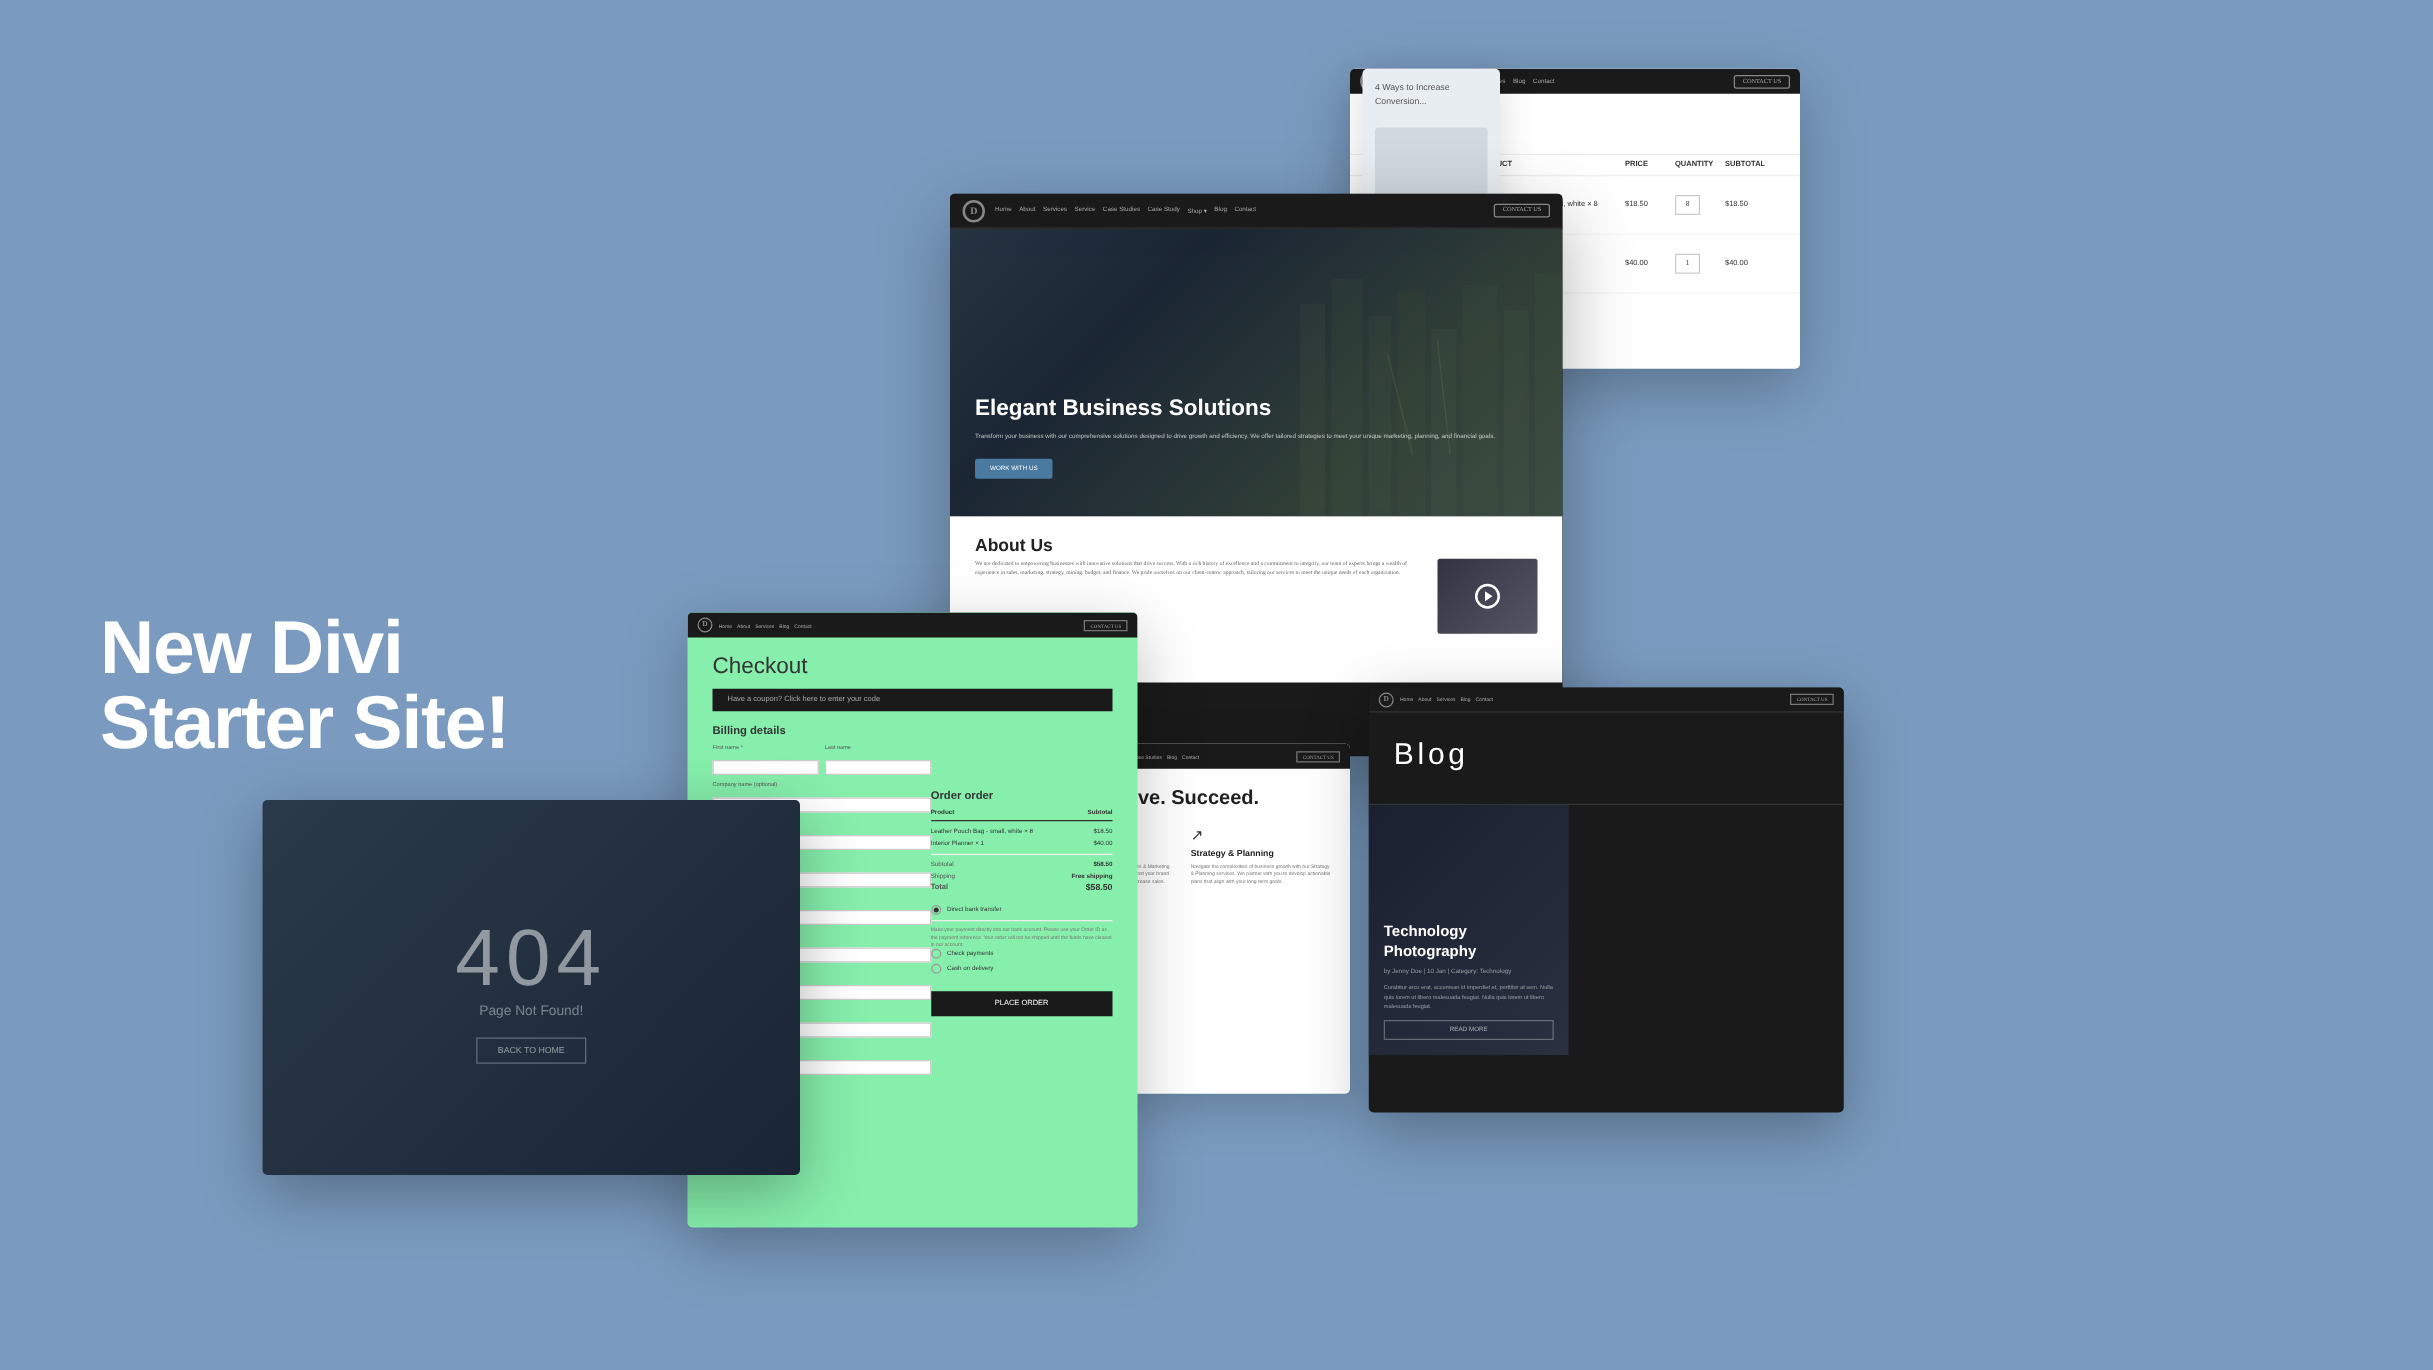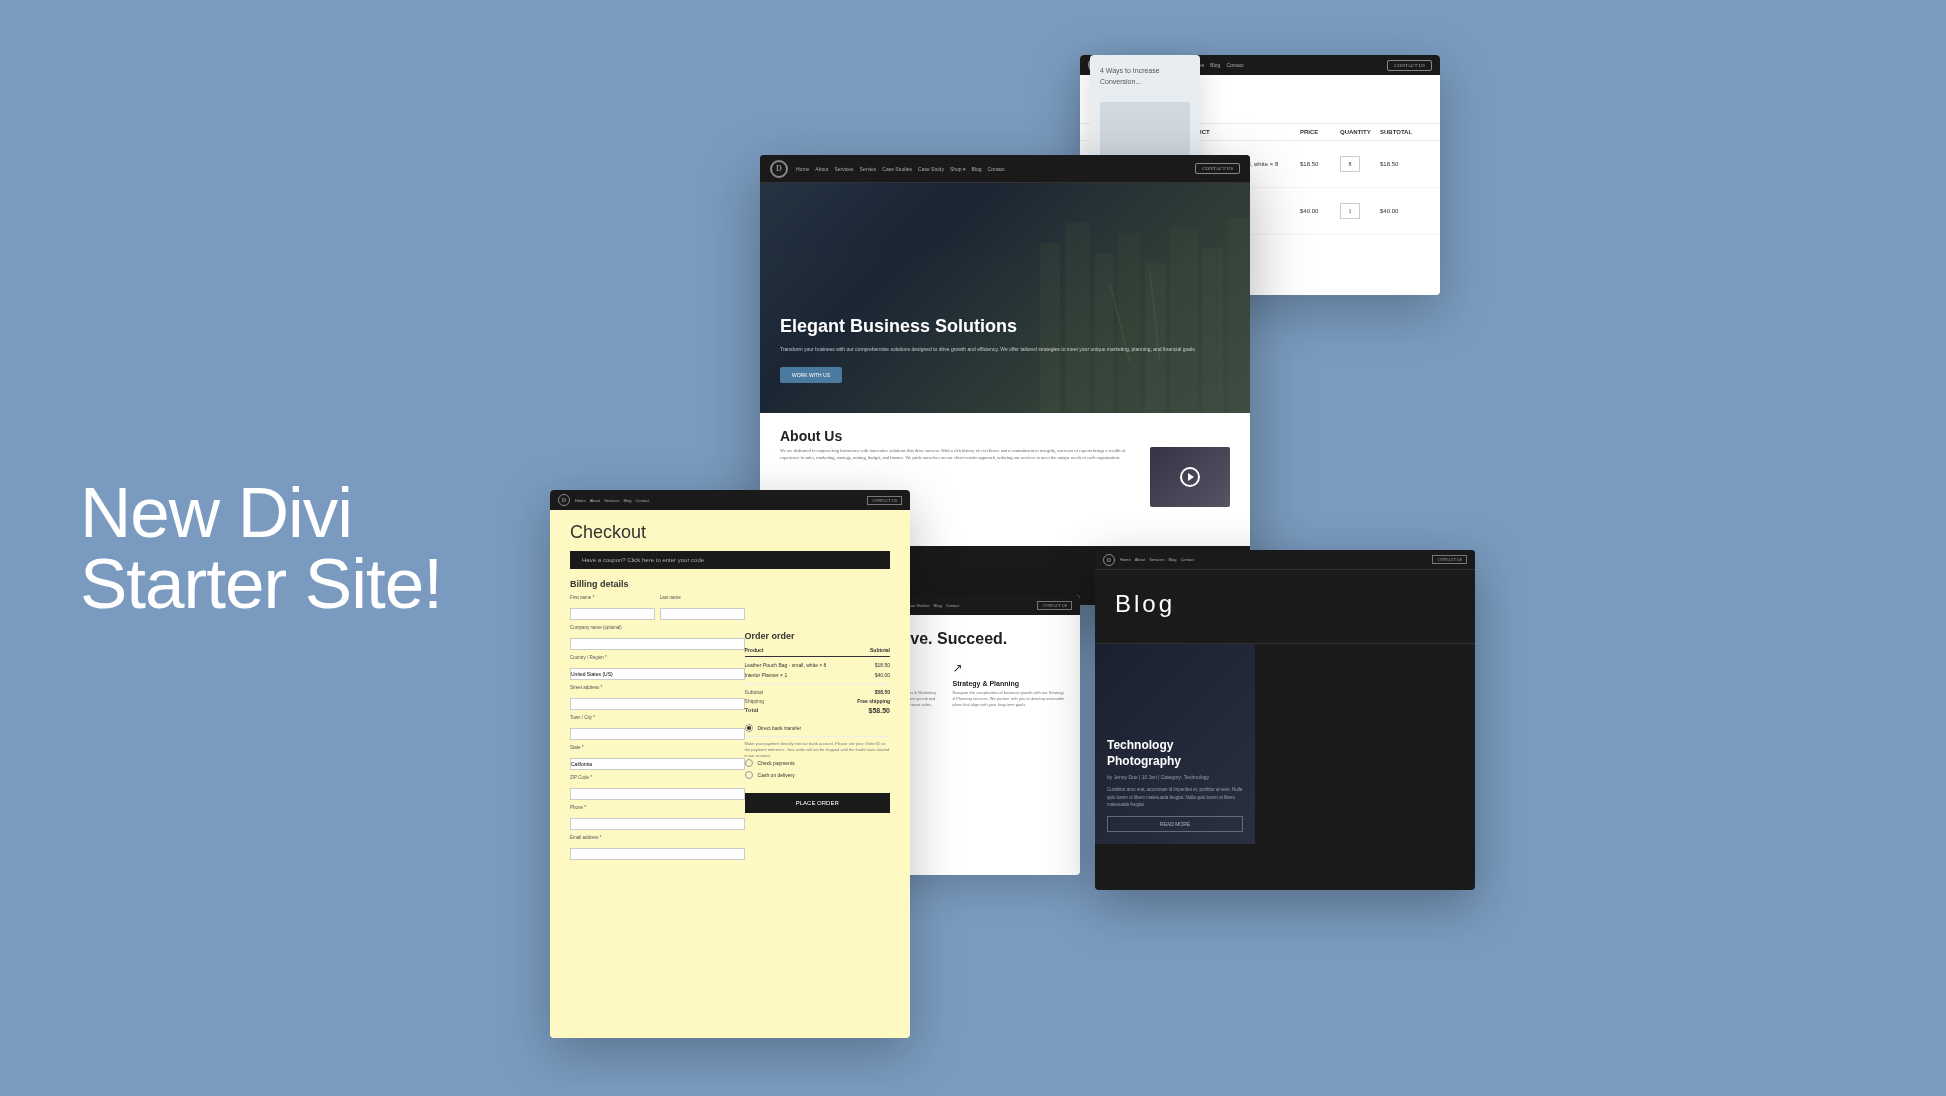--- a/index.html
+++ b/index.html
@@ -38,22 +38,22 @@
       font-family: 'Arial', sans-serif;
       font-weight: 700;
       font-size: 18px;
       letter-spacing: 2px;
       color: #4a6a8a;
       text-transform: uppercase;
     }
 
     .hero-title {
       font-family: 'Arial', sans-serif;
-      font-weight: 400;
-      font-size: 71px;
+      font-weight: 700;
+      font-size: 60px;
       line-height: 1.0;
       color: white;
       letter-spacing: -1px;
     }
 
     
     .screenshots-area {
       position: absolute;
       left: 550px;
       top: 0;
@@ -457,22 +457,22 @@
       margin-top: 6px;
       cursor: pointer;
     }
 
     
     .screenshot-checkout {
       position: absolute;
       left: 0;
       top: 490px;
       width: 360px;
-      height: 548px;
-      background: #fef9c3;
+      height: 492px;
+      background: #86efac;
       border-radius: 4px;
       overflow: hidden;
       box-shadow: 0 15px 50px rgba(0,0,0,0.25);
     }
 
     .checkout-nav {
       background: #1a1a1a;
       height: 20px;
       display: flex;
       align-items: center;
@@ -1107,20 +1107,25 @@
             <div class="payment-option">
               <div class="radio-dot"></div>
               <span class="payment-label">Cash on delivery</span>
             </div>
           </div>
           <button class="place-order-btn">PLACE ORDER</button>
         </div>
       </div>
     </div>
 
+    <div class="screenshot-404">
+      <div class="error-404">404</div>
+      <div class="error-404-text">Page Not Found!</div>
+      <button class="error-404-btn">BACK TO HOME</button>
+    </div>
 
     <div class="screenshot-blog">
       <div class="blog-nav">
         <div class="services-logo">D</div>
         <div class="services-nav-links">
           <span class="services-nav-link">Home</span>
           <span class="services-nav-link">About</span>
           <span class="services-nav-link">Services</span>
           <span class="services-nav-link">Blog</span>
           <span class="services-nav-link">Contact</span>

